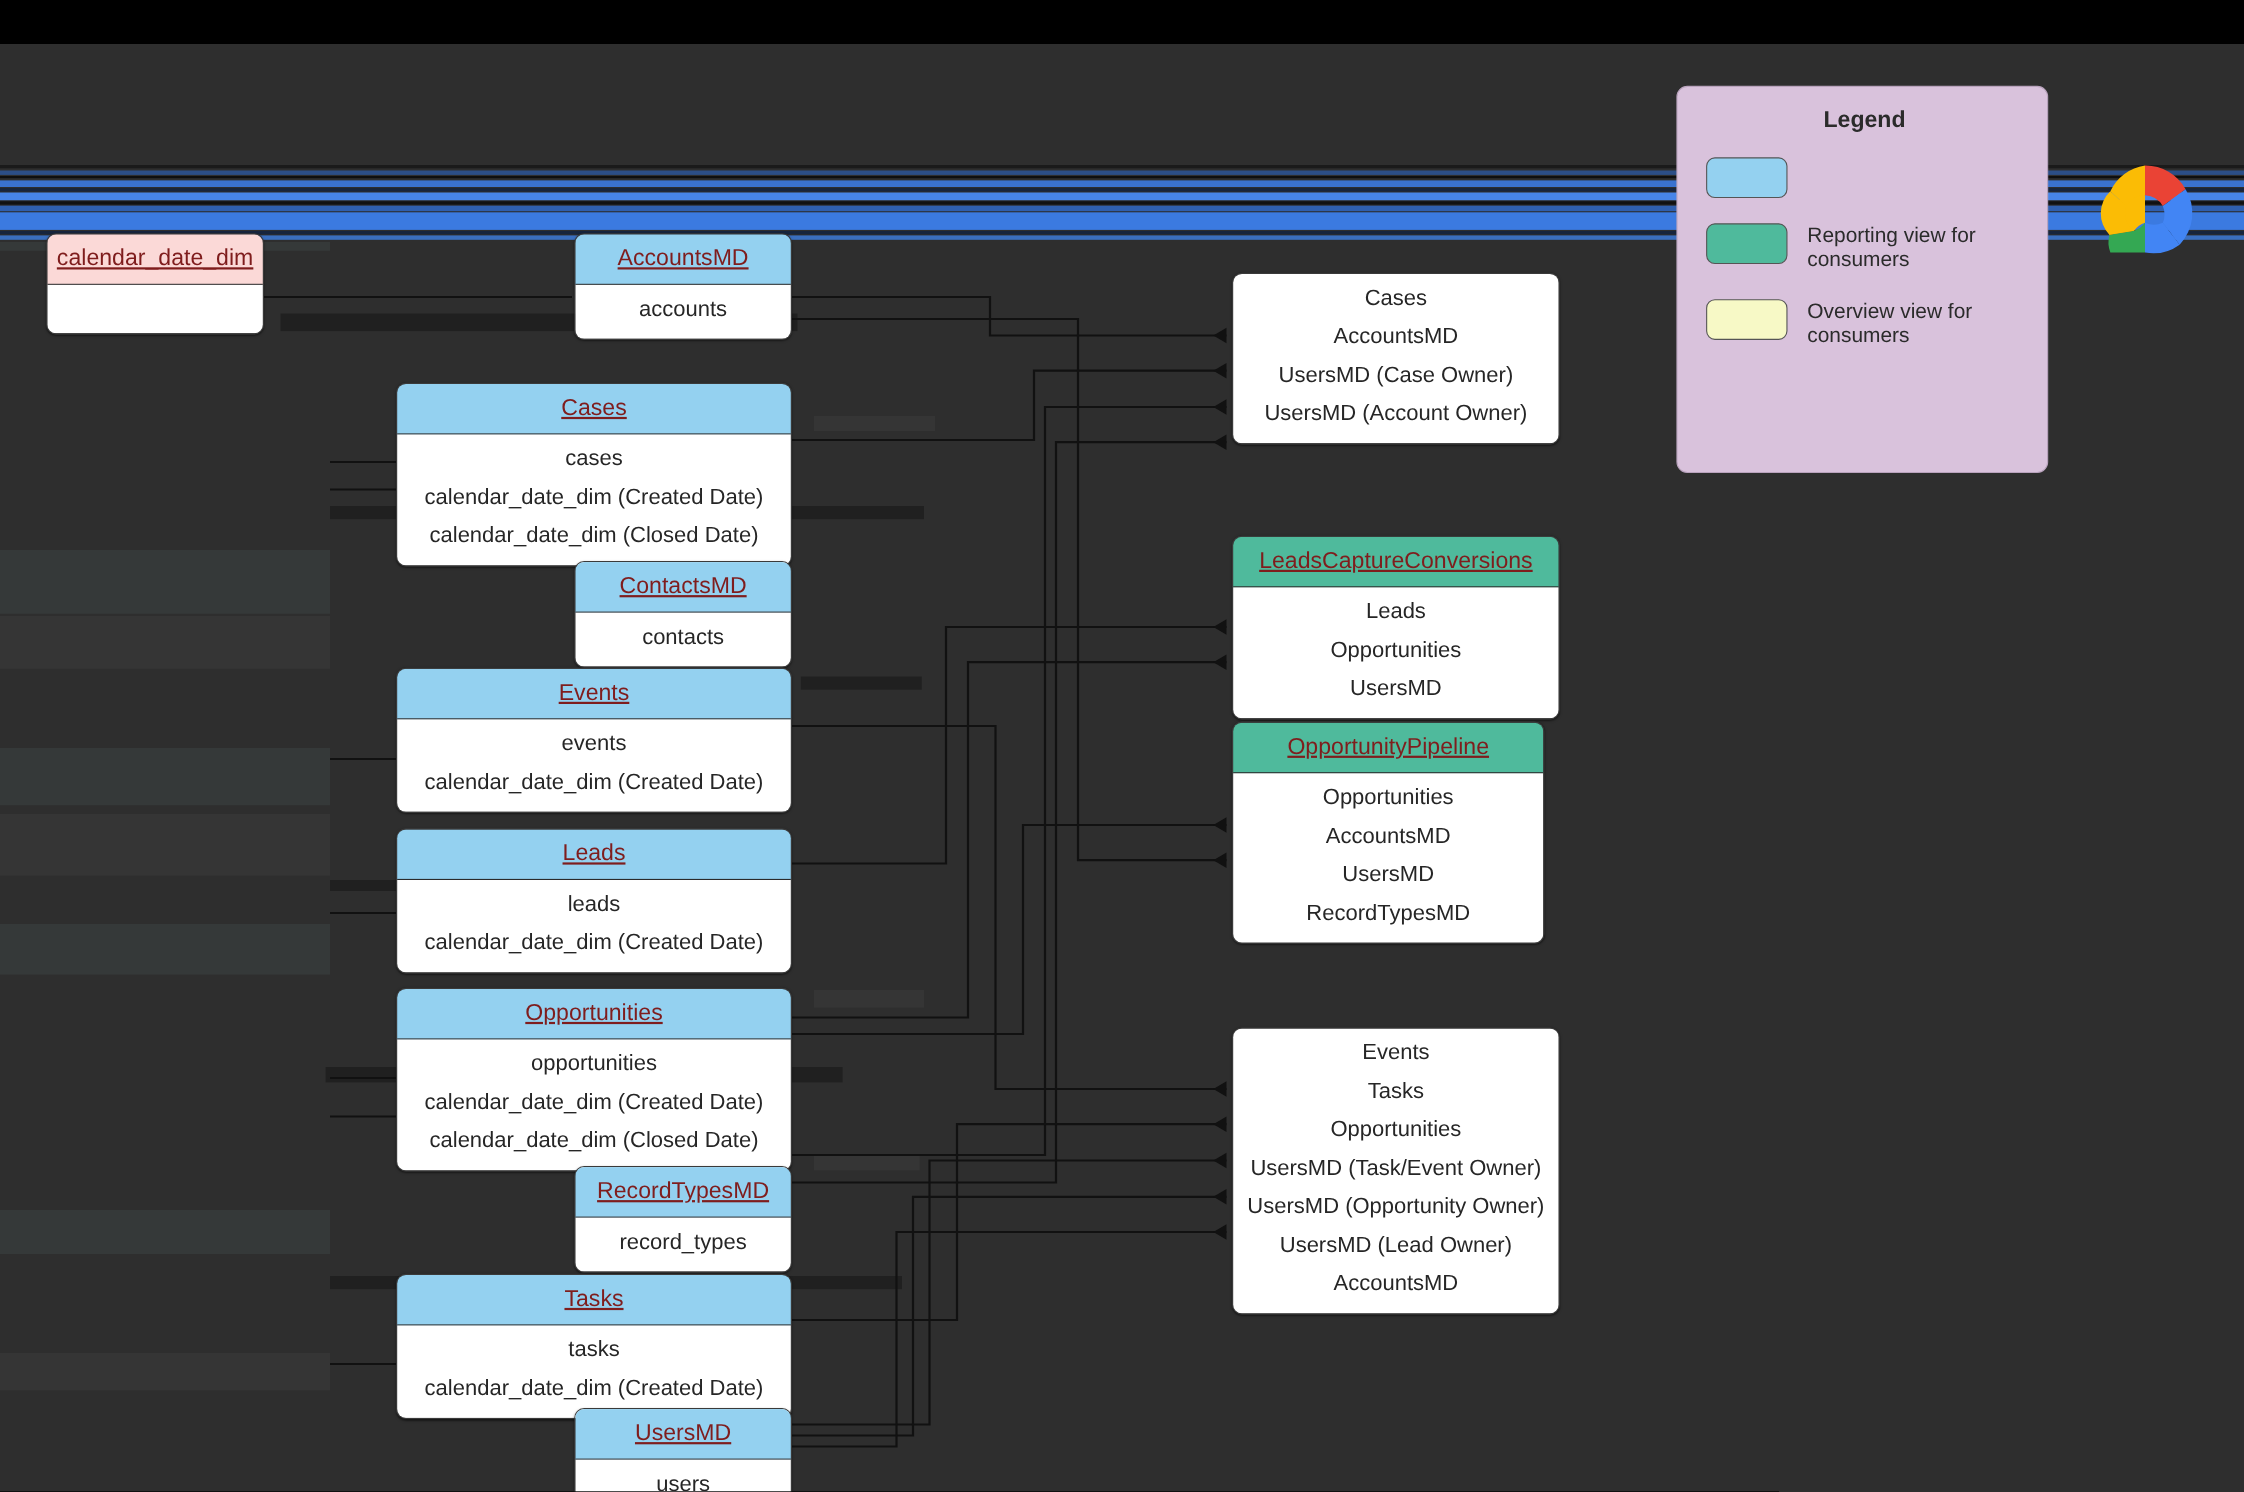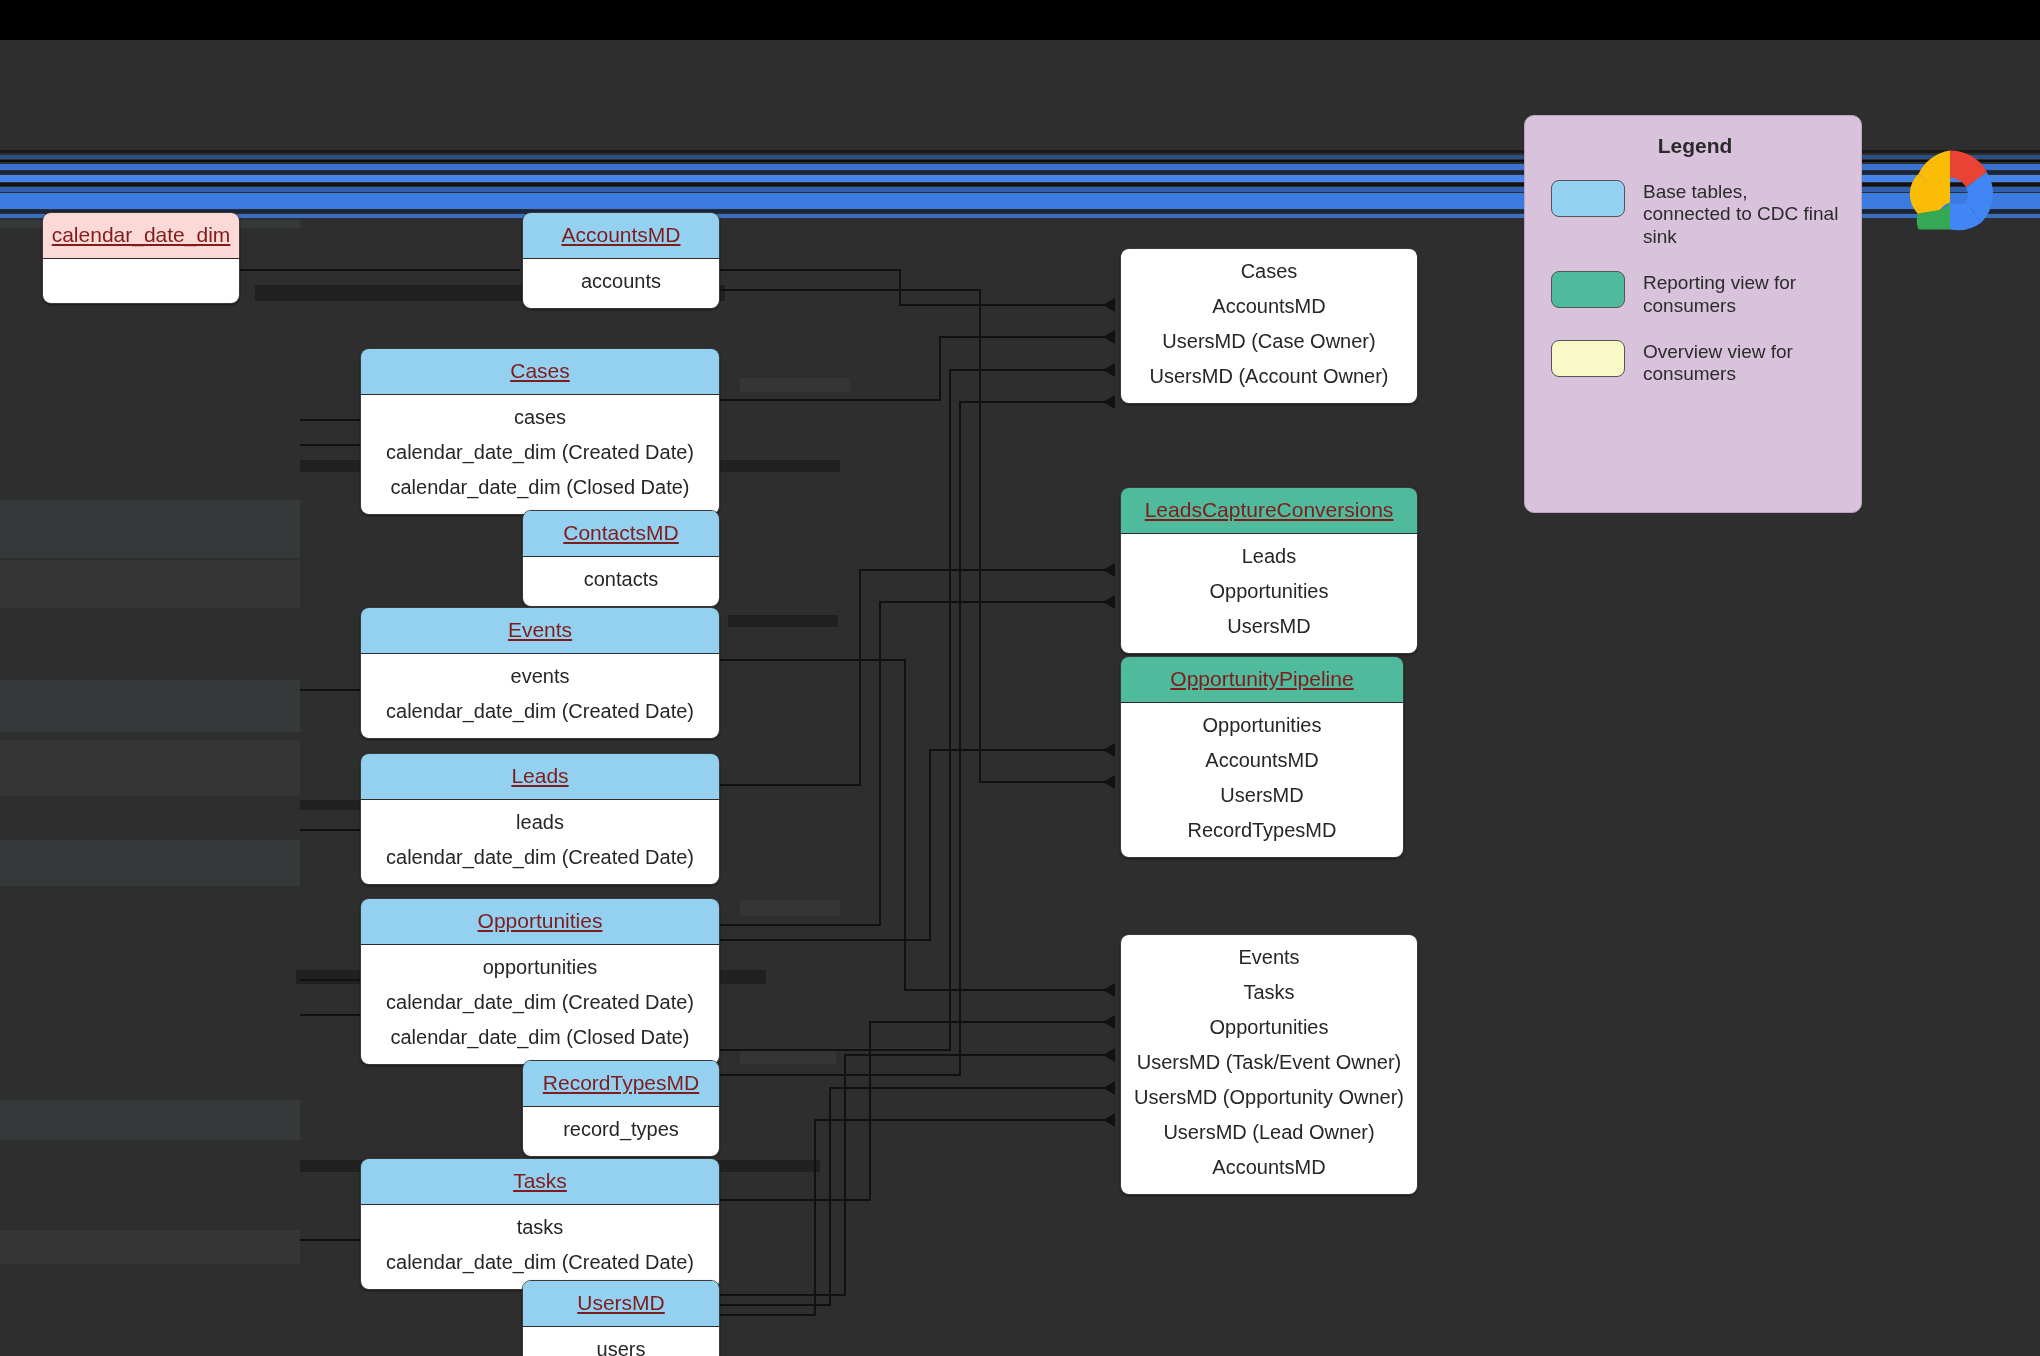--- a/index.html
+++ b/index.html
@@ -67,26 +67,25 @@
     color: #262626;
     padding: 6px 10px;
     white-space: nowrap;
   }
   .tbl .row.empty { height: 30px; padding: 0; }
 
   
   .legend {
     position: absolute;
     left: 1524px; top: 38px;
-    width: 338px; height: 398px;
+    width: 338px; height: 352px;
     background: #d9c2dc;
     border-radius: 10px;
     border: 1px solid #b9a3bd;
     padding: 18px 22px 16px 26px;
-    margin-top: 37px;
   }
   .legend h1 {
     text-align: center;
     font-size: 21px;
     font-weight: bold;
     color: #2b2b2b;
     margin-bottom: 22px;
   }
   .lgrow { display: flex; align-items: flex-start; margin-bottom: 23px; }
   .swatch {
@@ -308,21 +307,20 @@
         <div class="row">UsersMD (Lead Owner)</div>
         <div class="row">AccountsMD</div>
       </div>
     </div>
 
     <div class="legend">
       <h1>Legend</h1>
 
       <div class="lgrow">
         <div class="swatch" style="background:#94d1f0"></div>
-        <div class="lglabel">Base tables, connected to CDC final sink</div>
       </div>
 
       <div class="lgrow">
         <div class="swatch" style="background:#4fba9c"></div>
         <div class="lglabel">Reporting view for consumers</div>
       </div>
 
       <div class="lgrow">
         <div class="swatch" style="background:#f7f9c6"></div>
         <div class="lglabel">Overview view for consumers</div>

